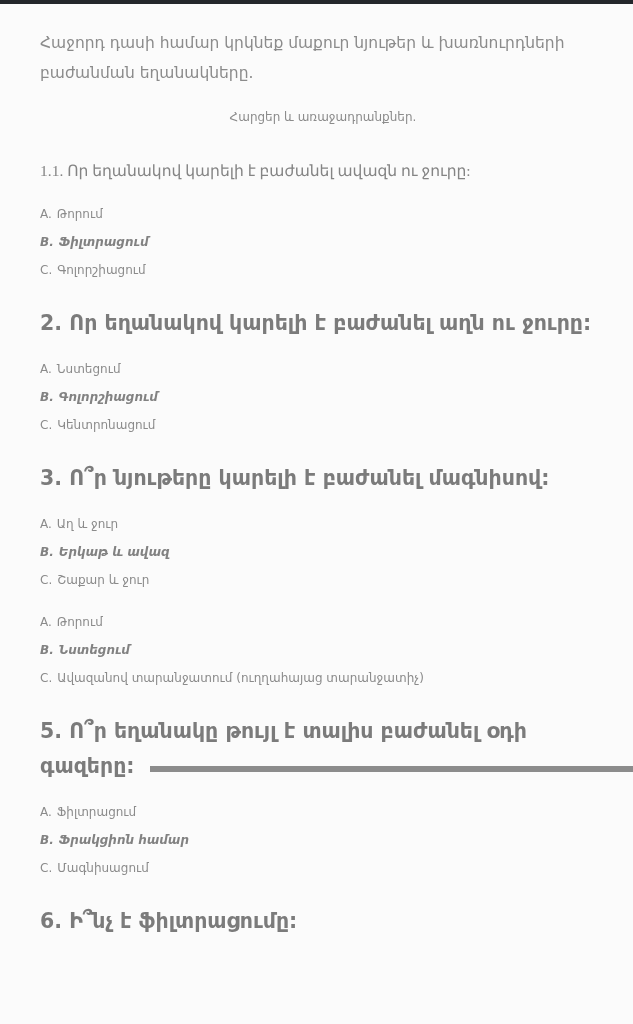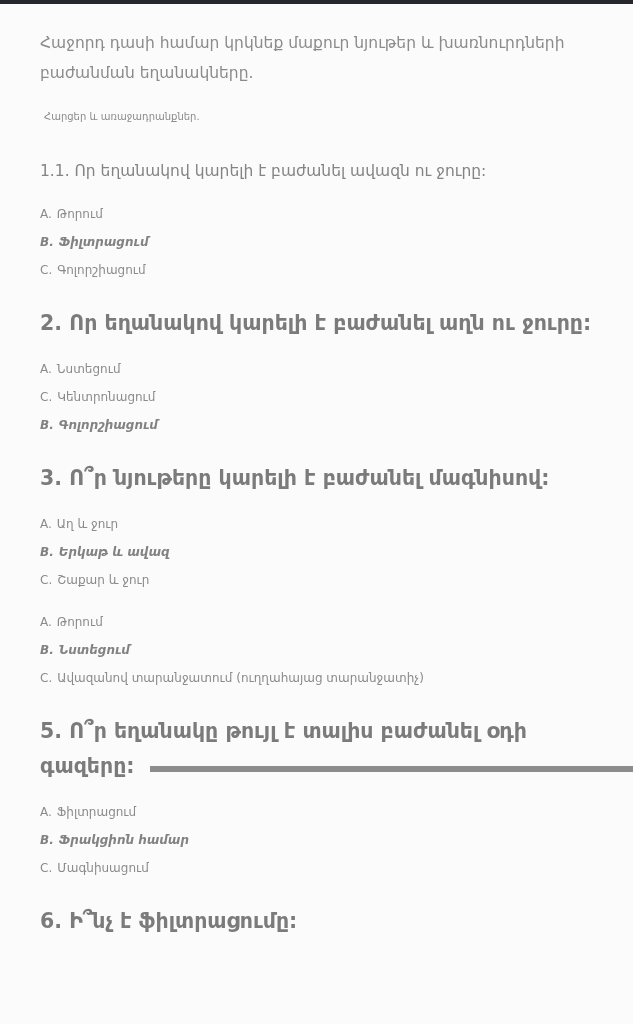--- a/index.html
+++ b/index.html
@@ -31,29 +31,31 @@
     box-sizing: border-box;
     padding: 0 38px 0 40px;
     color: #8b8b8b;
   }
   .intro {
     margin: 24px 0 0 0;
     font-size: 15.5px;
     line-height: 30px;
   }
   .subtitle {
-    margin: 14px 0 0 4px;
-    font-size: 10px;
+    margin: 14px 0 0 11px;
+    font-size: 12px;
     line-height: 30px;
+    text-align: center;
   }
   .q-plain {
     margin: 24px 0 0 0;
     font-size: 15.5px;
     line-height: 30px;
     color: #848484;
+    font-family: Liberation Serif, serif;
   }
   .q-heading {
     margin: 22px 0 0 0;
     font-size: 20.5px;
     line-height: 35px;
     font-weight: 700;
     color: #7b7b7b;
   }
   .options {
     margin-top: 14px;
@@ -104,25 +106,25 @@
         </div>
       </div>
     </div>
 
     <div>
       <h2 class="q-heading">2. Որ եղանակով կարելի է բաժանել աղն ու ջուրը:</h2>
       <div class="options">
         <div class="option">
           <span class="opt-label">A.</span><span>Նստեցում</span>
         </div>
+        <div class="option correct">
+          <span class="opt-label">B.</span><span>Գոլորշիացում</span>
+        </div>
         <div class="option">
           <span class="opt-label">C.</span><span>Կենտրոնացում</span>
-        </div>
-        <div class="option correct">
-          <span class="opt-label">B.</span><span>Գոլորշիացում</span>
         </div>
       </div>
     </div>
 
     <div>
       <h2 class="q-heading">3. Ո՞ր նյութերը կարելի է բաժանել մագնիսով:</h2>
       <div class="options">
         <div class="option">
           <span class="opt-label">A.</span><span>Աղ և ջուր</span>
         </div>

